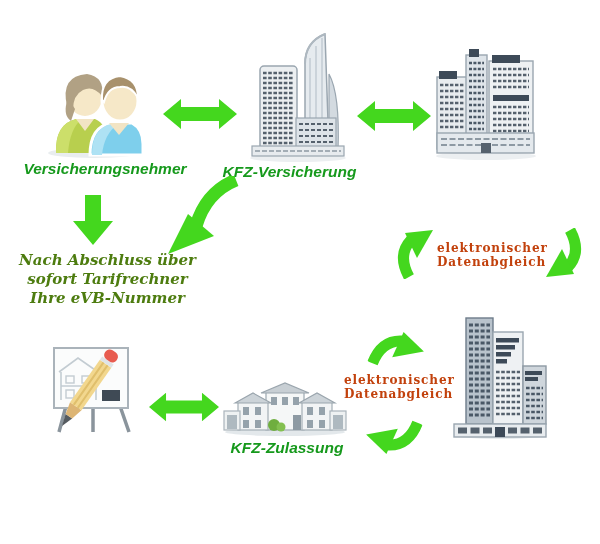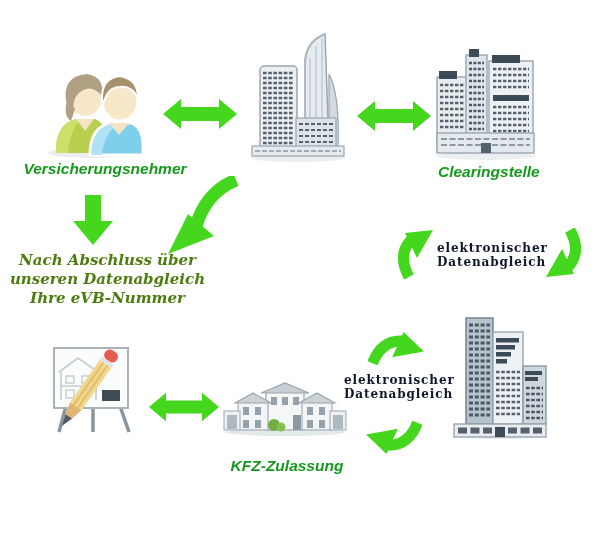--- a/index.html
+++ b/index.html
@@ -6,21 +6,21 @@
   .stage{position:relative;width:600px;height:544px;background:#ffffff;overflow:hidden;
          font-family:"Liberation Sans",sans-serif;}
   .abs{position:absolute;}
   .label-green{color:#16991c;font-family:"Liberation Sans",sans-serif;
                font-weight:bold;font-style:italic;font-size:15.5px;line-height:16px;
                text-align:center;white-space:nowrap;}
   .label-green.left{text-align:left;}
   .note{color:#4d7c0f;font-family:"DejaVu Serif","Liberation Serif",serif;
         font-weight:bold;font-style:italic;font-size:15px;line-height:19px;
         text-align:center;white-space:nowrap;}
-  .exchange-label{color:#0f172a;font-family:"DejaVu Serif","Liberation Serif",serif;
+  .exchange-label{color:#c2410c;font-family:"DejaVu Serif","Liberation Serif",serif;
         font-weight:bold;font-size:12px;line-height:14px;letter-spacing:0.9px;
         text-align:left;white-space:nowrap;}
   .rot180{transform:rotate(180deg);}
   .rot50{transform:rotate(50deg);}
   .rot230{transform:rotate(230deg);}
   svg{display:block;}
 </style>
 </head>
 <body>
 
@@ -96,41 +96,41 @@
       <path stroke="#55616d" stroke-width="2.4" stroke-dasharray="3.4 1.6" d="M60 24H96 M60 30H96 M60 36H96 M60 42H96 M60 62H96 M60 68H96 M60 74H96 M60 80H96 M60 86H96"></path>
 
       <rect x="4" y="88" width="97" height="20" fill="#e4e9ed" stroke="#9aa6b0" stroke-width="1.4"></rect>
       <path stroke="#8d99a3" stroke-width="2" stroke-dasharray="6 2.5" d="M8 94H97 M8 100H97"></path>
       <rect x="48" y="98" width="10" height="10" fill="#55616d"></rect>
     </svg>
   </div>
 
   <div class="abs label-green" style="left:5px;top:161px;width:200px;">Versicherungsnehmer</div>
 
+  <div class="abs label-green" style="left:212px;top:164px;width:155px;">KFZ-Versicherung</div>
 
   <div class="abs label-green left" style="left:438px;top:164px;width:145px;">
-    <div>Clearingstelle</div>
   </div>
 
   <div class="abs" style="left:73px;top:195px;">
     <svg width="40" height="50" viewBox="0 0 40 50">
       <polygon points="12,0 28,0 28,26 40,26 20,50 0,26 12,26" fill="#44d71e"></polygon>
     </svg>
   </div>
 
   <div class="abs" style="left:148px;top:176px;">
     <svg width="95" height="80" viewBox="0 0 95 80">
       <path d="M88 4 Q58 16 48 50" fill="none" stroke="#44d71e" stroke-width="13"></path>
       <polygon points="40,38 66,60 20,78" fill="#44d71e"></polygon>
     </svg>
   </div>
 
   <div class="abs note" style="left:5px;top:251px;width:205px;">
     <div>Nach Abschluss über</div>
-    <div>unseren Datenabgleich</div>
+    <div>sofort Tarifrechner</div>
     <div>Ihre eVB-Nummer</div>
   </div>
 
   <div class="abs" style="left:397px;top:227px;">
     <svg width="40" height="52" viewBox="0 0 40 52">
       <path d="M12 50 Q0 28 14 13" fill="none" stroke="#44d71e" stroke-width="11"></path>
       <polygon points="8,6 36,3 20,31" fill="#44d71e"></polygon>
     </svg>
   </div>
   <div class="abs exchange-label" style="left:437px;top:241px;">
@@ -241,16 +241,16 @@
       <rect x="73" y="63" width="13" height="4" fill="#3d4a58"></rect>
       <path stroke="#4a5866" stroke-width="2.6" stroke-dasharray="3.6 1.6" d="M74 74H91 M74 80H91 M74 86H91 M74 92H91 M74 98H91 M74 104H91"></path>
 
       <rect x="2" y="110" width="92" height="13" fill="#e8ecef" stroke="#9aa6b0" stroke-width="1.4"></rect>
       <path stroke="#55616d" stroke-width="6" stroke-dasharray="9 3.5" d="M6 116.5H90"></path>
       <rect x="43" y="113" width="10" height="10" fill="#3d4a58"></rect>
     </svg>
   </div>
 
 
-  <div class="abs label-green" style="left:222px;top:458px;width:130px;">KFZ-Zulassung</div>
+  <div class="abs label-green" style="left:222px;top:440px;width:130px;">KFZ-Zulassung</div>
 
 
 </div>
 
 </body></html>

